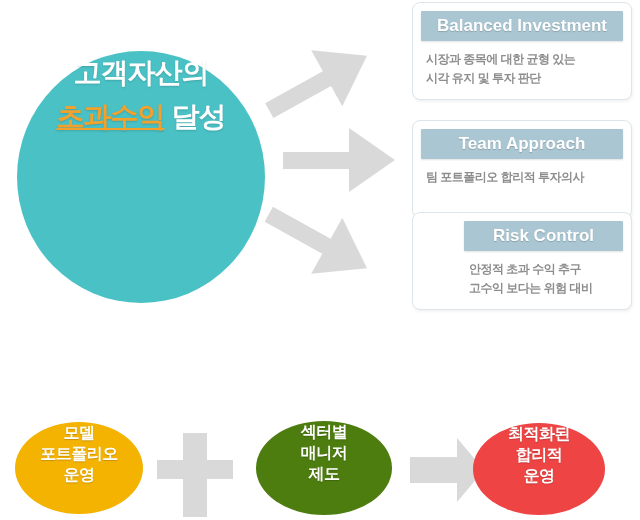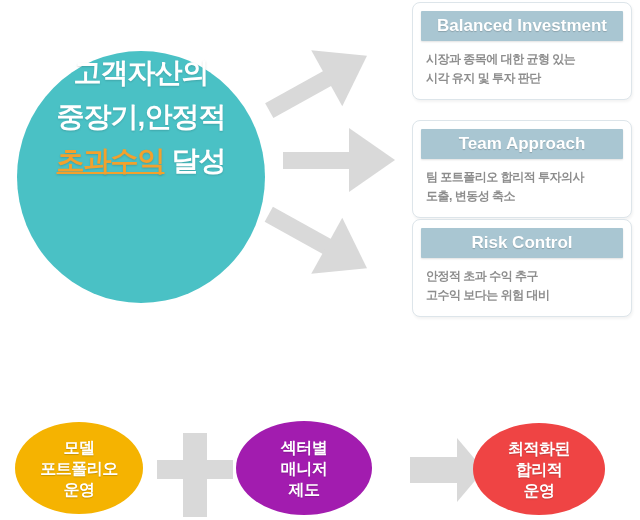--- a/index.html
+++ b/index.html
@@ -30,63 +30,62 @@
   .arrow-a { left:262px; top:51px; transform:rotate(-29deg); }
   .arrow-b { left:283px; top:128px; }
   .arrow-c { left:262px; top:209px; transform:rotate(29deg); }
 
   
   .card {
     position:absolute; left:412px; width:220px; height:98px;
     background:#ffffff; border:1px solid #dde5ea; border-radius:8px;
     box-shadow:1px 2px 3px rgba(0,0,0,0.05);
   }
-  .card-1 { top:2px; } .card-2 { top:120px; } .card-3 { top:219px; }
+  .card-1 { top:2px; } .card-2 { top:120px; } .card-3 { top:212px;padding-left:43px; }
   .card .hdr {
     margin:8px 8px 0 8px; height:30px; line-height:30px;
     background:#a9c6d2; border-radius:1px; text-align:center;
     color:#ffffff; font-size:17px; font-weight:bold;
     text-shadow:0 1px 1px rgba(0,0,0,0.18);
     box-shadow:0 1px 2px rgba(0,0,0,0.12);
   }
   .card .desc {
     padding:9px 12px 0 13px; color:#8d8d8d; font-size:12px; font-weight:bold;
     line-height:1.55; letter-spacing:-0.5px;
   }
 
   
   .ellipse {
     position:absolute; border-radius:50%;
-    display:flex; align-items:center; justify-content:center; text-align:center;
+    display:flex; justify-content:center; text-align:center;
   }
   .ellipse .etext { color:#ffffff; font-size:16px; font-weight:bold; line-height:21px;
     text-shadow:0 1px 1px rgba(0,0,0,0.18); letter-spacing:-0.5px; }
   .ellipse-left   { left:15px;  top:422px; width:128px; height:92px; background:#f5b301; }
-  .ellipse-middle { left:236px; top:421px; width:136px; height:94px; background:#a21caf; }
+  .ellipse-middle { left:256px; top:421px; width:136px; height:94px; background:#4d7c0f; }
   .ellipse-result { left:473px; top:423px; width:132px; height:92px; background:#ef4444; }
 
   .plus { position:absolute; left:157px; top:433px; width:76px; height:84px; }
   .plus .v { position:absolute; left:26px; top:0; width:24px; height:84px; background:#d9d9d9; }
   .plus .h { position:absolute; left:0; top:27px; width:76px; height:19px; background:#d9d9d9; }
 
   .arrow-small { position:absolute; left:410px; top:438px; width:74px; height:64px; }
   .arrow-small .shaft { position:absolute; left:0; top:19px; width:48px; height:26px; background:#d9d9d9; }
   .arrow-small .head { position:absolute; left:47px; top:0; width:0; height:0;
     border-top:32px solid transparent; border-bottom:32px solid transparent;
     border-left:27px solid #d9d9d9; }
 </style>
 </head>
 <body>
 
 <div class="stage">
 
   <div class="goal-circle">
     <div class="goal-text">
       <div>고객자산의</div>
-      <div>중장기,안정적</div>
       <div><span class="hl">초과수익</span><span class="suffix">달성</span></div>
     </div>
   </div>
 
   <div class="arrow arrow-a">
     <div class="shaft"></div>
     <div class="head"></div>
   </div>
   <div class="arrow arrow-b">
     <div class="shaft"></div>
@@ -101,21 +100,20 @@
     <div class="hdr">Balanced Investment</div>
     <div class="desc">
       <div>시장과 종목에 대한 균형 있는</div>
       <div>시각 유지 및 투자 판단</div>
     </div>
   </div>
   <div class="card card-2">
     <div class="hdr">Team Approach</div>
     <div class="desc">
       <div>팀 포트폴리오 합리적 투자의사</div>
-      <div>도출, 변동성 축소</div>
     </div>
   </div>
   <div class="card card-3">
     <div class="hdr">Risk Control</div>
     <div class="desc">
       <div>안정적 초과 수익 추구</div>
       <div>고수익 보다는 위험 대비</div>
     </div>
   </div>
 

